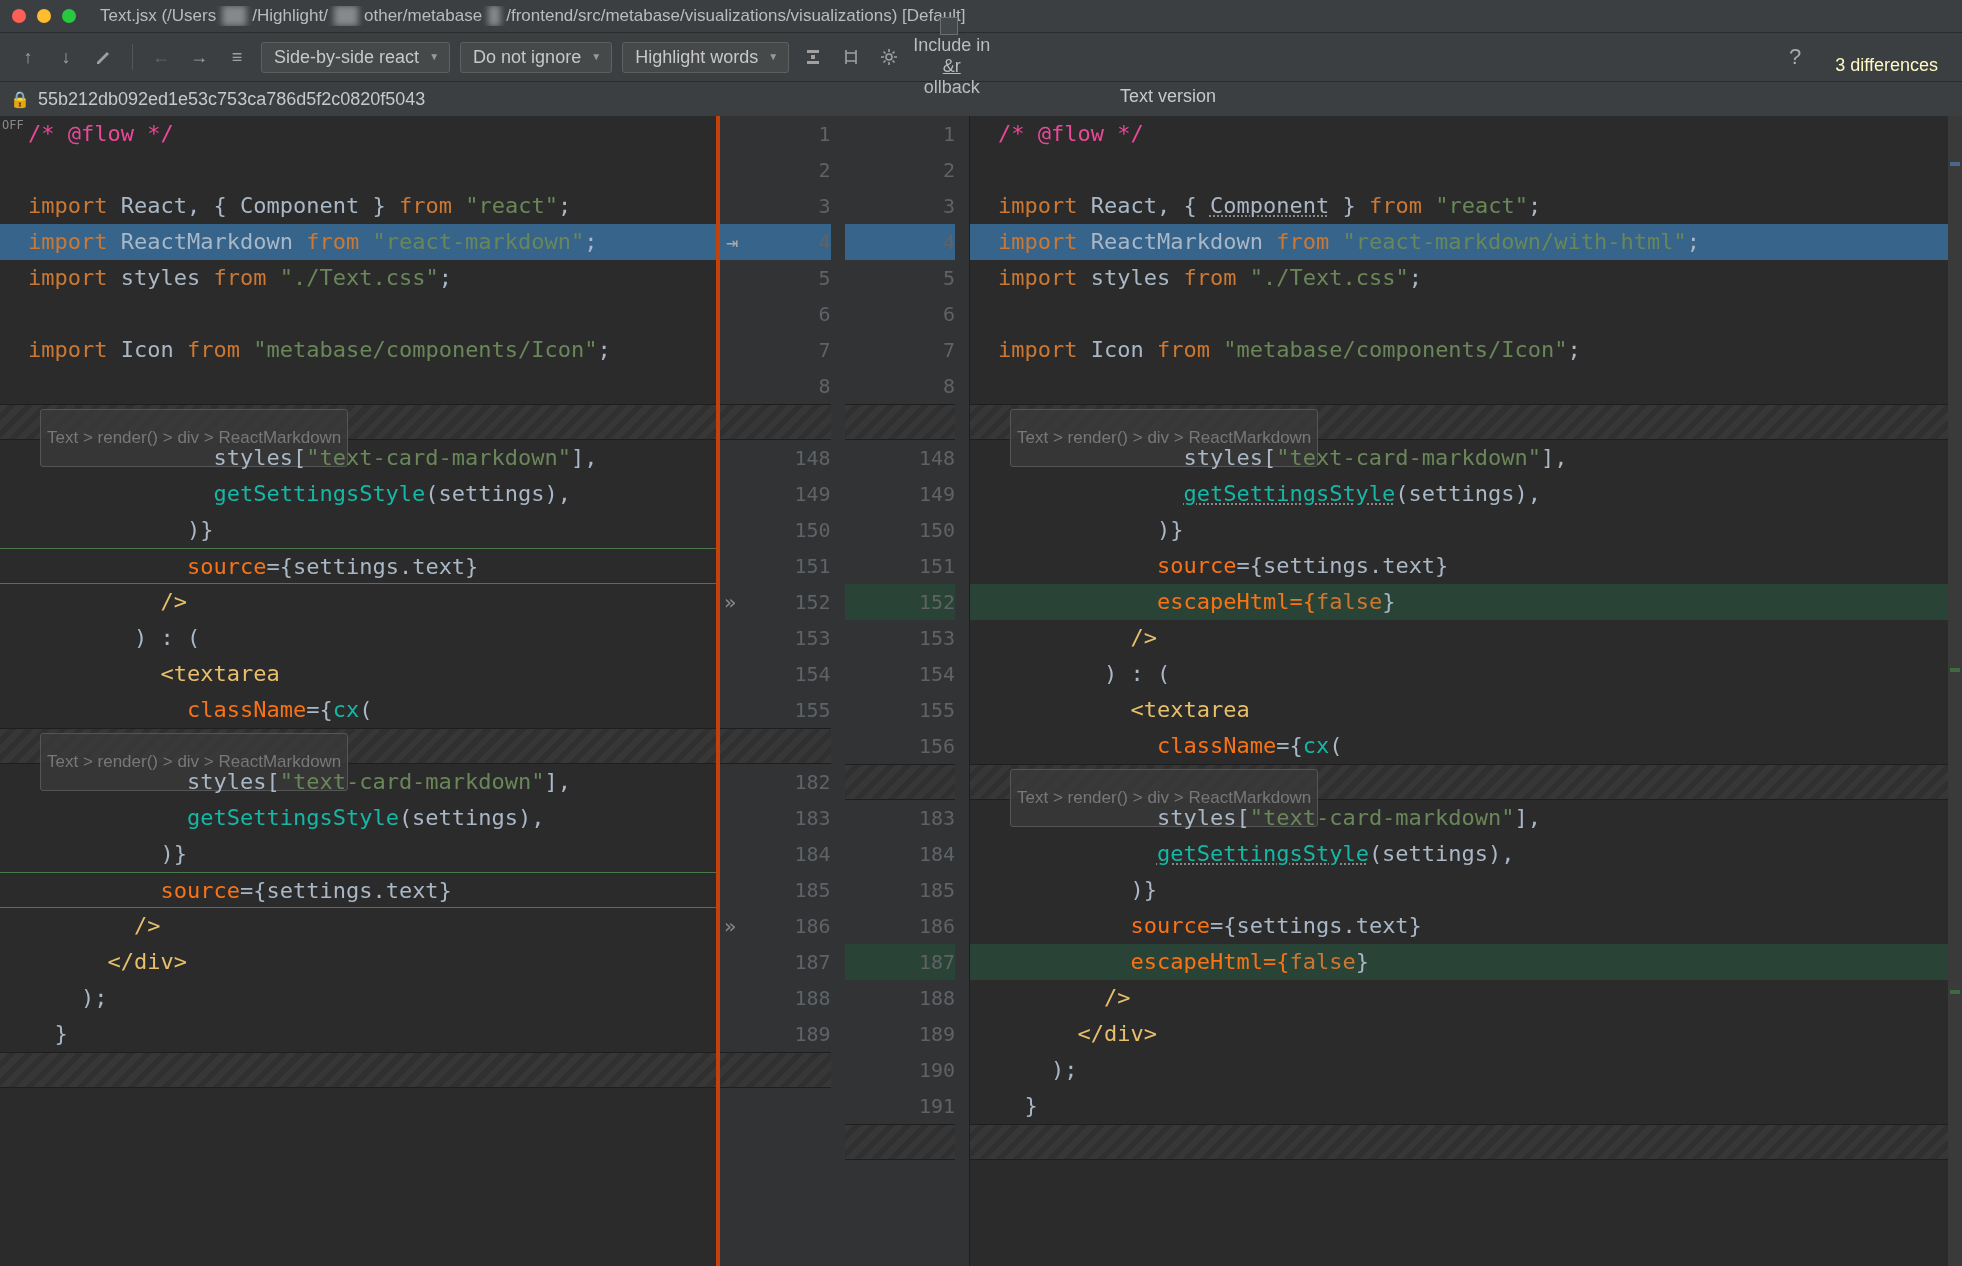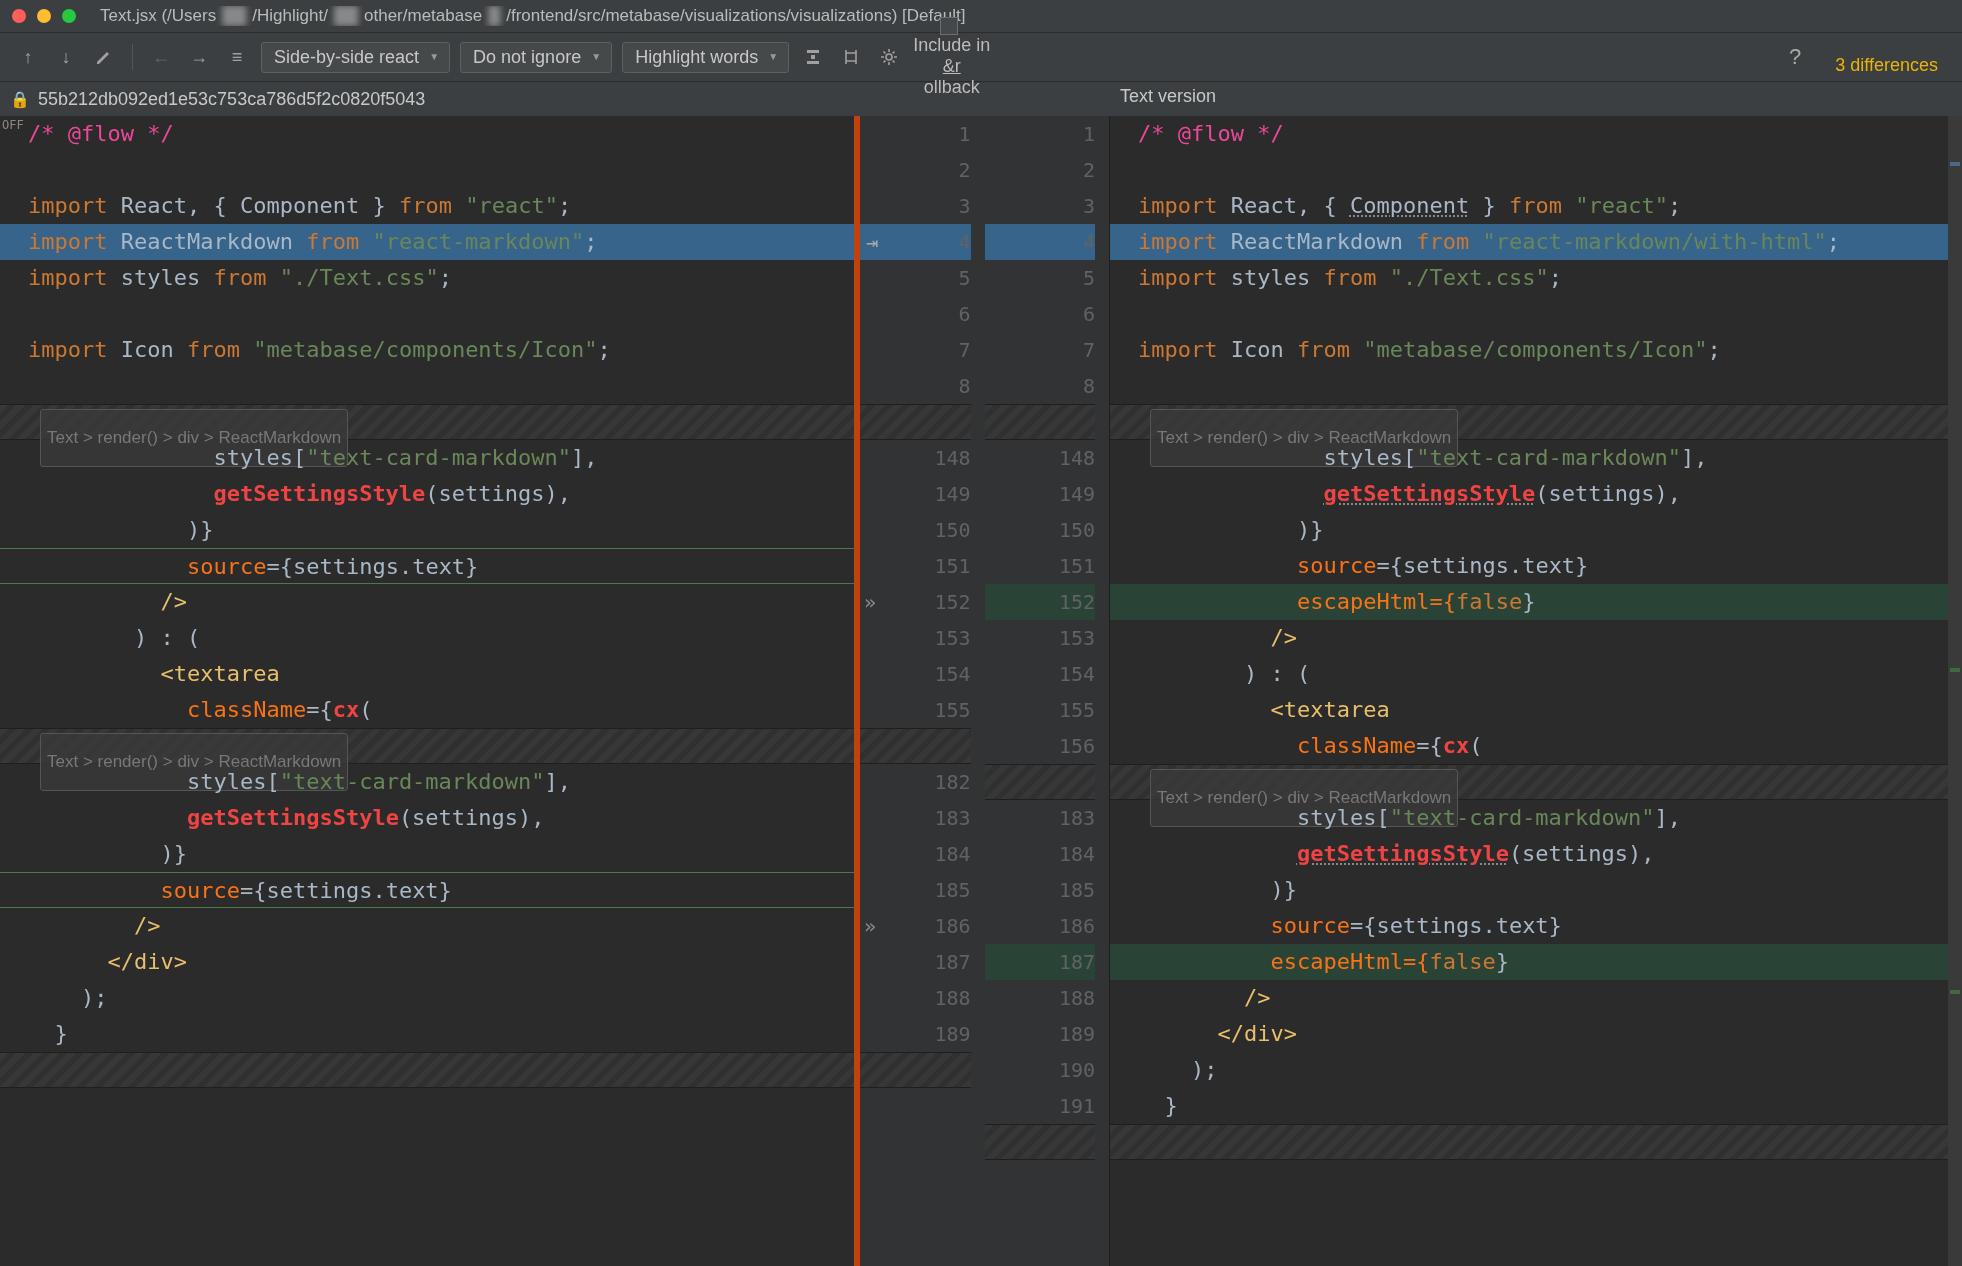--- a/index.html
+++ b/index.html
@@ -56,21 +56,21 @@
     padding: 4px 30px 4px 12px;
     border-radius: 3px;
     position: relative;
     cursor: pointer;
   }
   .tb-select::after {
     content: "▼"; font-size: 10px; position: absolute; right: 10px; top: 8px; color:#999;
   }
   .spring { flex: 1; }
   .help { color:#aaa; font-size:22px; cursor:pointer; padding:0 14px;}
-  .diffcount { color:#eab308; padding:0 10px;margin-top:16px;}
+  .diffcount { color:#fef9c3; padding:0 10px;margin-top:16px;}
   .checkbox {
     width:18px; height:18px; border:1px solid #6e6e6e; background:#43494a; margin-right:6px;
   }
   .chklabel { display:flex; align-items:center; color:#bbb; cursor:pointer;flex-direction:column;}
   .underline { text-decoration: underline; }
   
   .verlabels {
     height: 34px;
     display:flex;
     font-family: -apple-system, sans-serif;
@@ -84,21 +84,21 @@
   
   .diffbody {
     display:flex;
     height: calc(100% - 116px);
     background:#2b2b2b;
   }
   .pane {
     overflow: hidden;
     position:relative;
   }
-  .pane-left { width:860px; border-right:6px solid #c2410c;}
+  .pane-left { width:720px; border-right:4px solid #c2410c;}
   .gutter { width:250px; display:flex; background:#313335; border-right:1px solid #1e1e1e;}
   .gcol { width:125px; text-align:right; padding-right:14px; color:#606366; font-size:18px;}
   .pane-right { flex:1;}
   .codeline {
     height:36px; line-height:36px;
     white-space: pre;
     padding-left: 28px;
     position:relative;
     font-size: 22px;
   }
@@ -116,21 +116,21 @@
     padding:18px 6px; background:#3a3a3acc;
     font-family:-apple-system,sans-serif;
   }
   .hl-mod { background:#36648b; }
   .hl-add { background:#294436; }
   .sep-green { border-top:1px solid #4a7a4a; border-bottom:1px solid #4a7a4a;}
   
   .kw { color:#cc7832; }
   .str { color:#6a8759; }
   .cmt { color:#ec4899; }
-  .fn { color:#ef4444;font-weight:bold; }
+  .fn { color:#14b8a6; }
   .id { color:#a9b7c6;}
   .tag { color:#e8bf6a;}
   .attr { color:#f97316;}
   .punct { color:#a9b7c6;}
   .underln { text-decoration: underline dotted #888;}
   .insert-arrow {
     position:absolute; left:-2px; width:24px; text-align:center;
     color:#888; font-size:20px;
   }
   .gutter-side { position:relative;}

